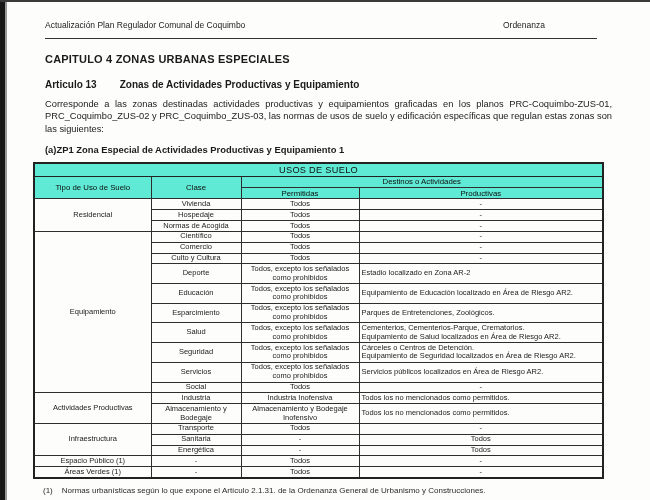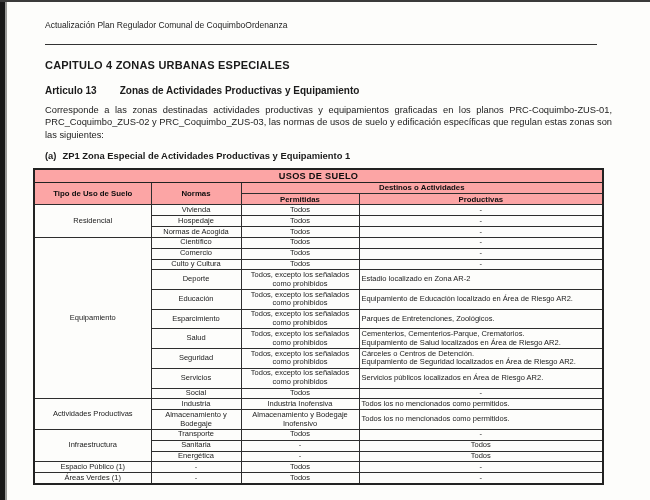--- a/index.html
+++ b/index.html
@@ -26,25 +26,25 @@
     background: #3a3a3a;
   }
   .page {
     position: absolute; left: 7px; top: 2px;
     width: 643px; height: 498px;
     background: #fdfdfb;
     box-sizing: border-box;
     padding: 18px 36px 0 38px;
   }
   .doc-header {
-    display: flex; align-items: flex-end;
+    display: flex; justify-content: space-between; align-items: flex-end;
     width: 552px;
     font-size: 8.5px; color: #222;
     border-bottom: 1.5px solid #333;
-    padding-bottom: 14px;
+    padding-bottom: 8px;
   }
   .doc-header .right { margin-right: 52px; }
   .chapter-title {
     margin-top: 14px;
     font-size: 11px; font-weight: bold; letter-spacing: 0.2px;
   }
   .article-heading {
     margin-top: 14px;
     font-size: 10px; font-weight: bold;
   }
@@ -52,39 +52,39 @@
   .body-paragraph {
     margin-top: 8px;
     width: 567px;
     font-size: 9.3px; line-height: 1.33;
     text-align: justify;
   }
   .item-heading {
     margin-top: 9px;
     font-size: 9.4px; font-weight: bold;
   }
-  .item-heading .item-name { margin-left: 6px; }
+  .item-heading .item-name { }
   table.usos {
     border-collapse: collapse;
     table-layout: fixed;
     width: 569px;
     margin-top: 7px;
     margin-left: -12px;
     border: 2px solid #222;
   }
   table.usos th, table.usos td {
     border: 1px solid #2e2e2e;
     padding: 0.5px 2px;
     text-align: center;
     vertical-align: middle;
     overflow: hidden;
   }
   table.usos thead th {
-    background: #fca5a5;
-    font-weight: bold;
+    background: #5eead4;
+    font-weight: normal;
     font-size: 7.8px; line-height: 1.18;
     color: #0e0e0e;
   }
   table.usos thead th.title-cell {
     font-size: 9.2px; letter-spacing: 0.3px;
     border-bottom: 1.5px solid #222;
   }
   table.usos tbody td {
     font-size: 7.5px; line-height: 1.18;
     color: #1c1c1c;
@@ -131,21 +131,21 @@
         <col style="width:90px">
         <col style="width:118px">
         <col style="width:244px">
     </colgroup>
     <thead>
       <tr>
         <th colspan="4" class="title-cell">USOS DE SUELO</th>
       </tr>
       <tr>
         <th rowspan="2">Tipo de Uso de Suelo</th>
-        <th rowspan="2">Normas</th>
+        <th rowspan="2">Clase</th>
         <th colspan="2">Destinos o Actividades</th>
       </tr>
       <tr>
         <th>Permitidas</th>
         <th>Productivas</th>
       </tr>
     </thead>
     <tbody>
         <tr>
           <td class="tipo" rowspan="3">Residencial</td>
@@ -251,14 +251,17 @@
         </tr>
         <tr>
           <td class="tipo" rowspan="1">Áreas Verdes (1)</td>
           <td class="clase">-</td>
           <td class="permitidas">Todos</td>
           <td class="prohibidas">-</td>
         </tr>
       </tbody>
   </table>
 
+  <div class="footnote">
+    <span class="fn-label">(1)</span><span>Normas urbanísticas según lo que expone el Artículo 2.1.31. de la Ordenanza General de Urbanismo y Construcciones.</span>
+  </div>
 
 </div>
 
 </body></html>

